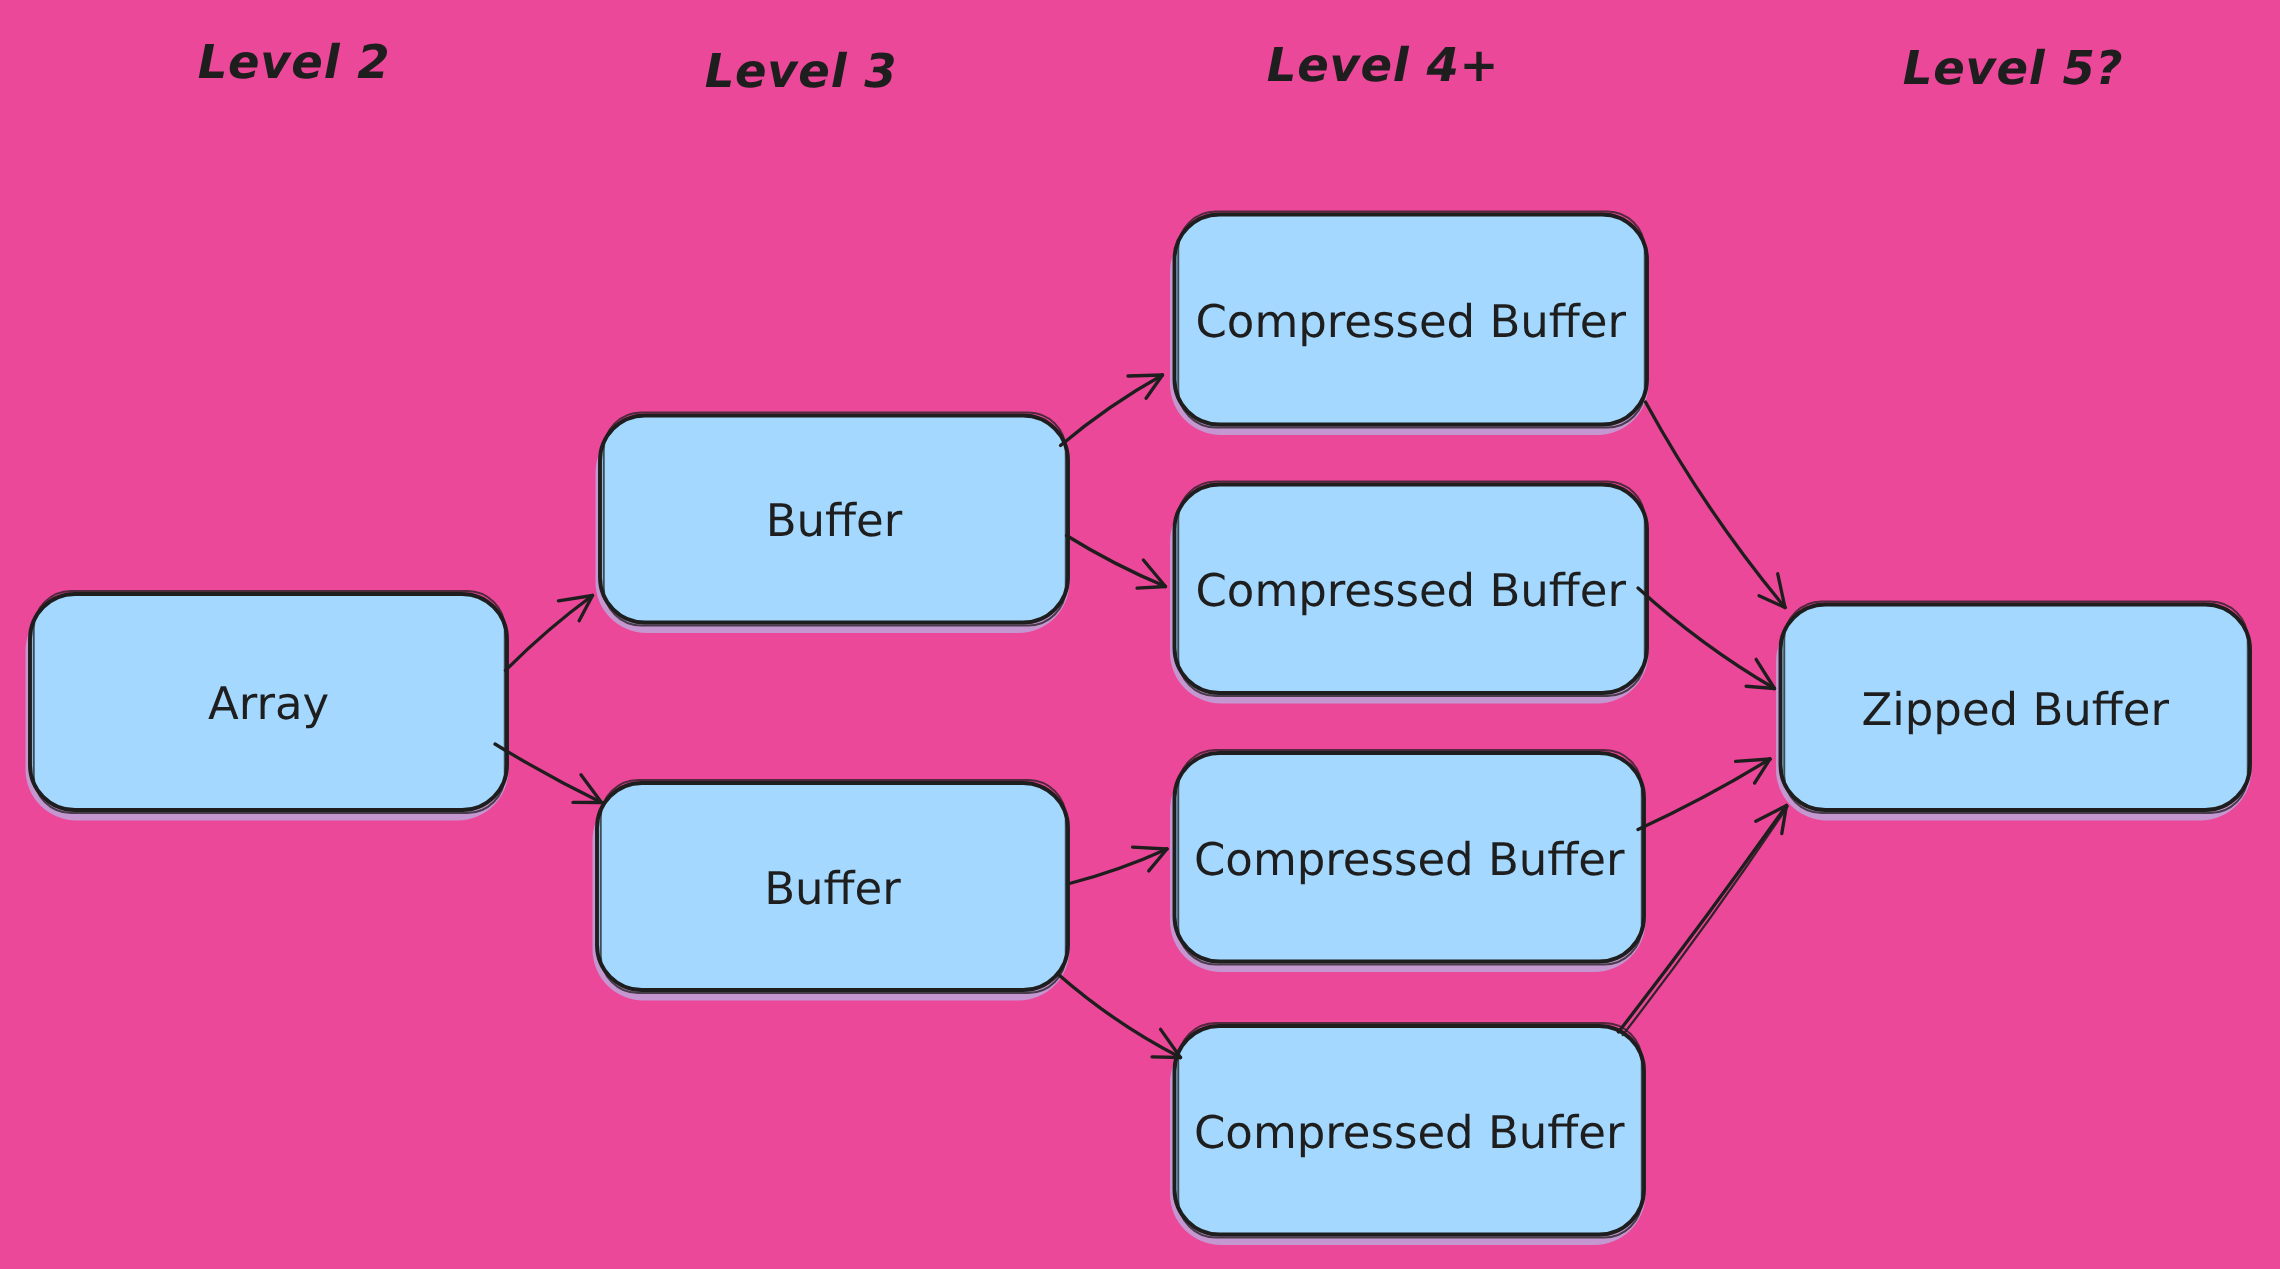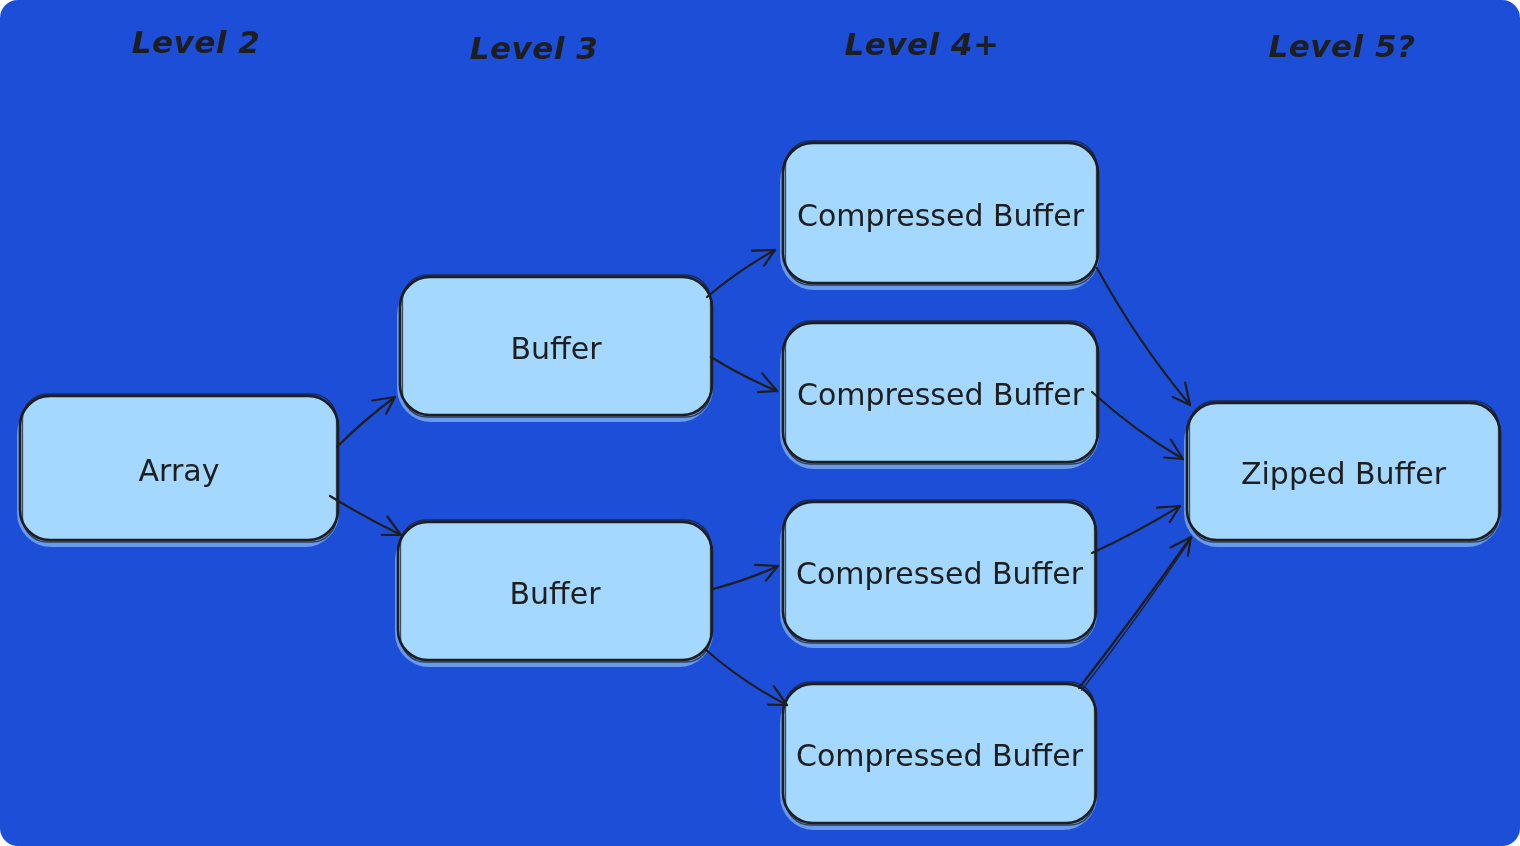--- a/index.html
+++ b/index.html
@@ -1,19 +1,18 @@
 <!DOCTYPE html>
 <html><head>
 <meta charset="utf-8">
 <style>
   html,body{margin:0;padding:0;background:#ffffff;}
   #canvas-wrap{
-    position:relative;width:1520px;height:846px;background:#1d4ed8;overflow:hidden;
+    position:relative;width:1520px;height:846px;background:#ec4899;overflow:hidden;
     font-family:"DejaVu Sans", sans-serif;
-    border-radius:18px;
   }
   svg text{font-family:"DejaVu Sans", sans-serif;}
   .col-header{font-style:italic;font-weight:600;letter-spacing:0.5px;}
   .node-label{font-weight:500;}
 </style>
 </head>
 <body>
 
 <div id="canvas-wrap">
   <svg id="scene" width="1520" height="846" viewBox="0 0 1520 846" xmlns="http://www.w3.org/2000/svg">

